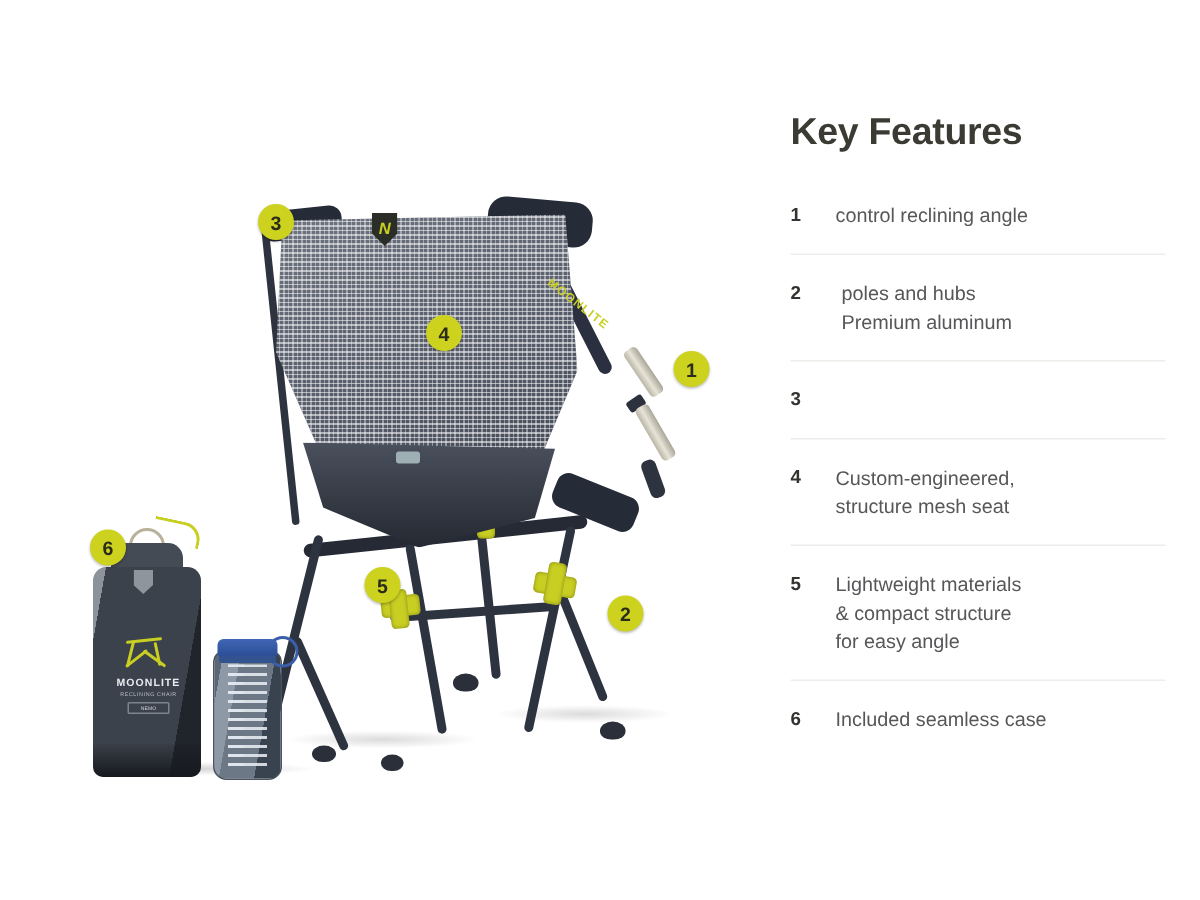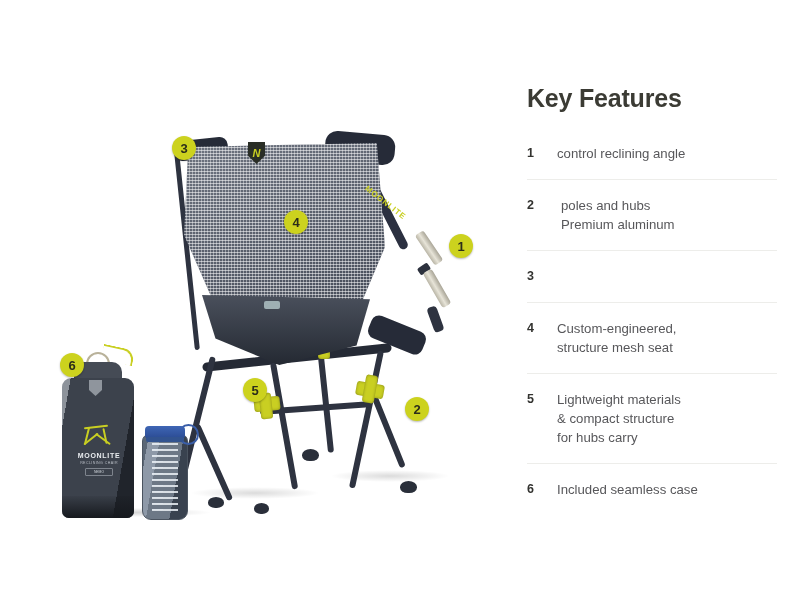--- a/index.html
+++ b/index.html
@@ -101,21 +101,21 @@
   .btl-loop{position:absolute;left:36px;top:4px;width:17px;height:17px;
     border:2.2px solid #3a5ea8;border-radius:50%;background:transparent;}
 
   #shadow{position:absolute;left:60px;top:508px;width:150px;height:9px;
     background:radial-gradient(ellipse at center,rgba(0,0,0,.16),rgba(0,0,0,0) 72%);}
   .chairshadow{position:absolute;background:radial-gradient(ellipse at center,rgba(0,0,0,.14),rgba(0,0,0,0) 70%);}
 
   
   #panel{position:absolute;left:527px;top:72px;width:250px;}
   #panel-title{
-    color:#3b3b34;font-size:25px;font-weight:700;letter-spacing:-.2px;margin:14px 0 33px 0;line-height:1;
+    color:#3b3b34;font-size:25px;font-weight:700;letter-spacing:-.2px;margin:4px 0 33px 0;line-height:1;
   }
   .feat{display:flex;align-items:flex-start;padding:0 0 16px 0;}
   .feat .num{
     width:30px;flex:0 0 30px;color:#333330;font-size:12.5px;font-weight:700;line-height:19px;
   }
   .feat .txt{color:#57575a;font-size:13.2px;line-height:19px;}
   .feat.indent .txt{padding-left:4px;}
   .divider{height:1px;background:#ededea;margin:0 0 16px 0;}
 </style>
 </head>
@@ -249,21 +249,21 @@
             <div>Custom-engineered,</div>
             <div>structure mesh seat</div>
           </div>
         </div>
         <div class="divider" style="background: rgb(237, 237, 234);"></div>
         <div class="feat">
           <div class="num">5</div>
           <div class="txt">
             <div>Lightweight materials</div>
             <div>&amp; compact structure</div>
-            <div>for hubs carry</div>
+            <div>for easy angle</div>
           </div>
         </div>
         <div class="divider" style="background: rgb(237, 237, 234);"></div>
         <div class="feat">
           <div class="num">6</div>
           <div class="txt">
             <div>Included seamless case</div>
           </div>
         </div>
       </div>

